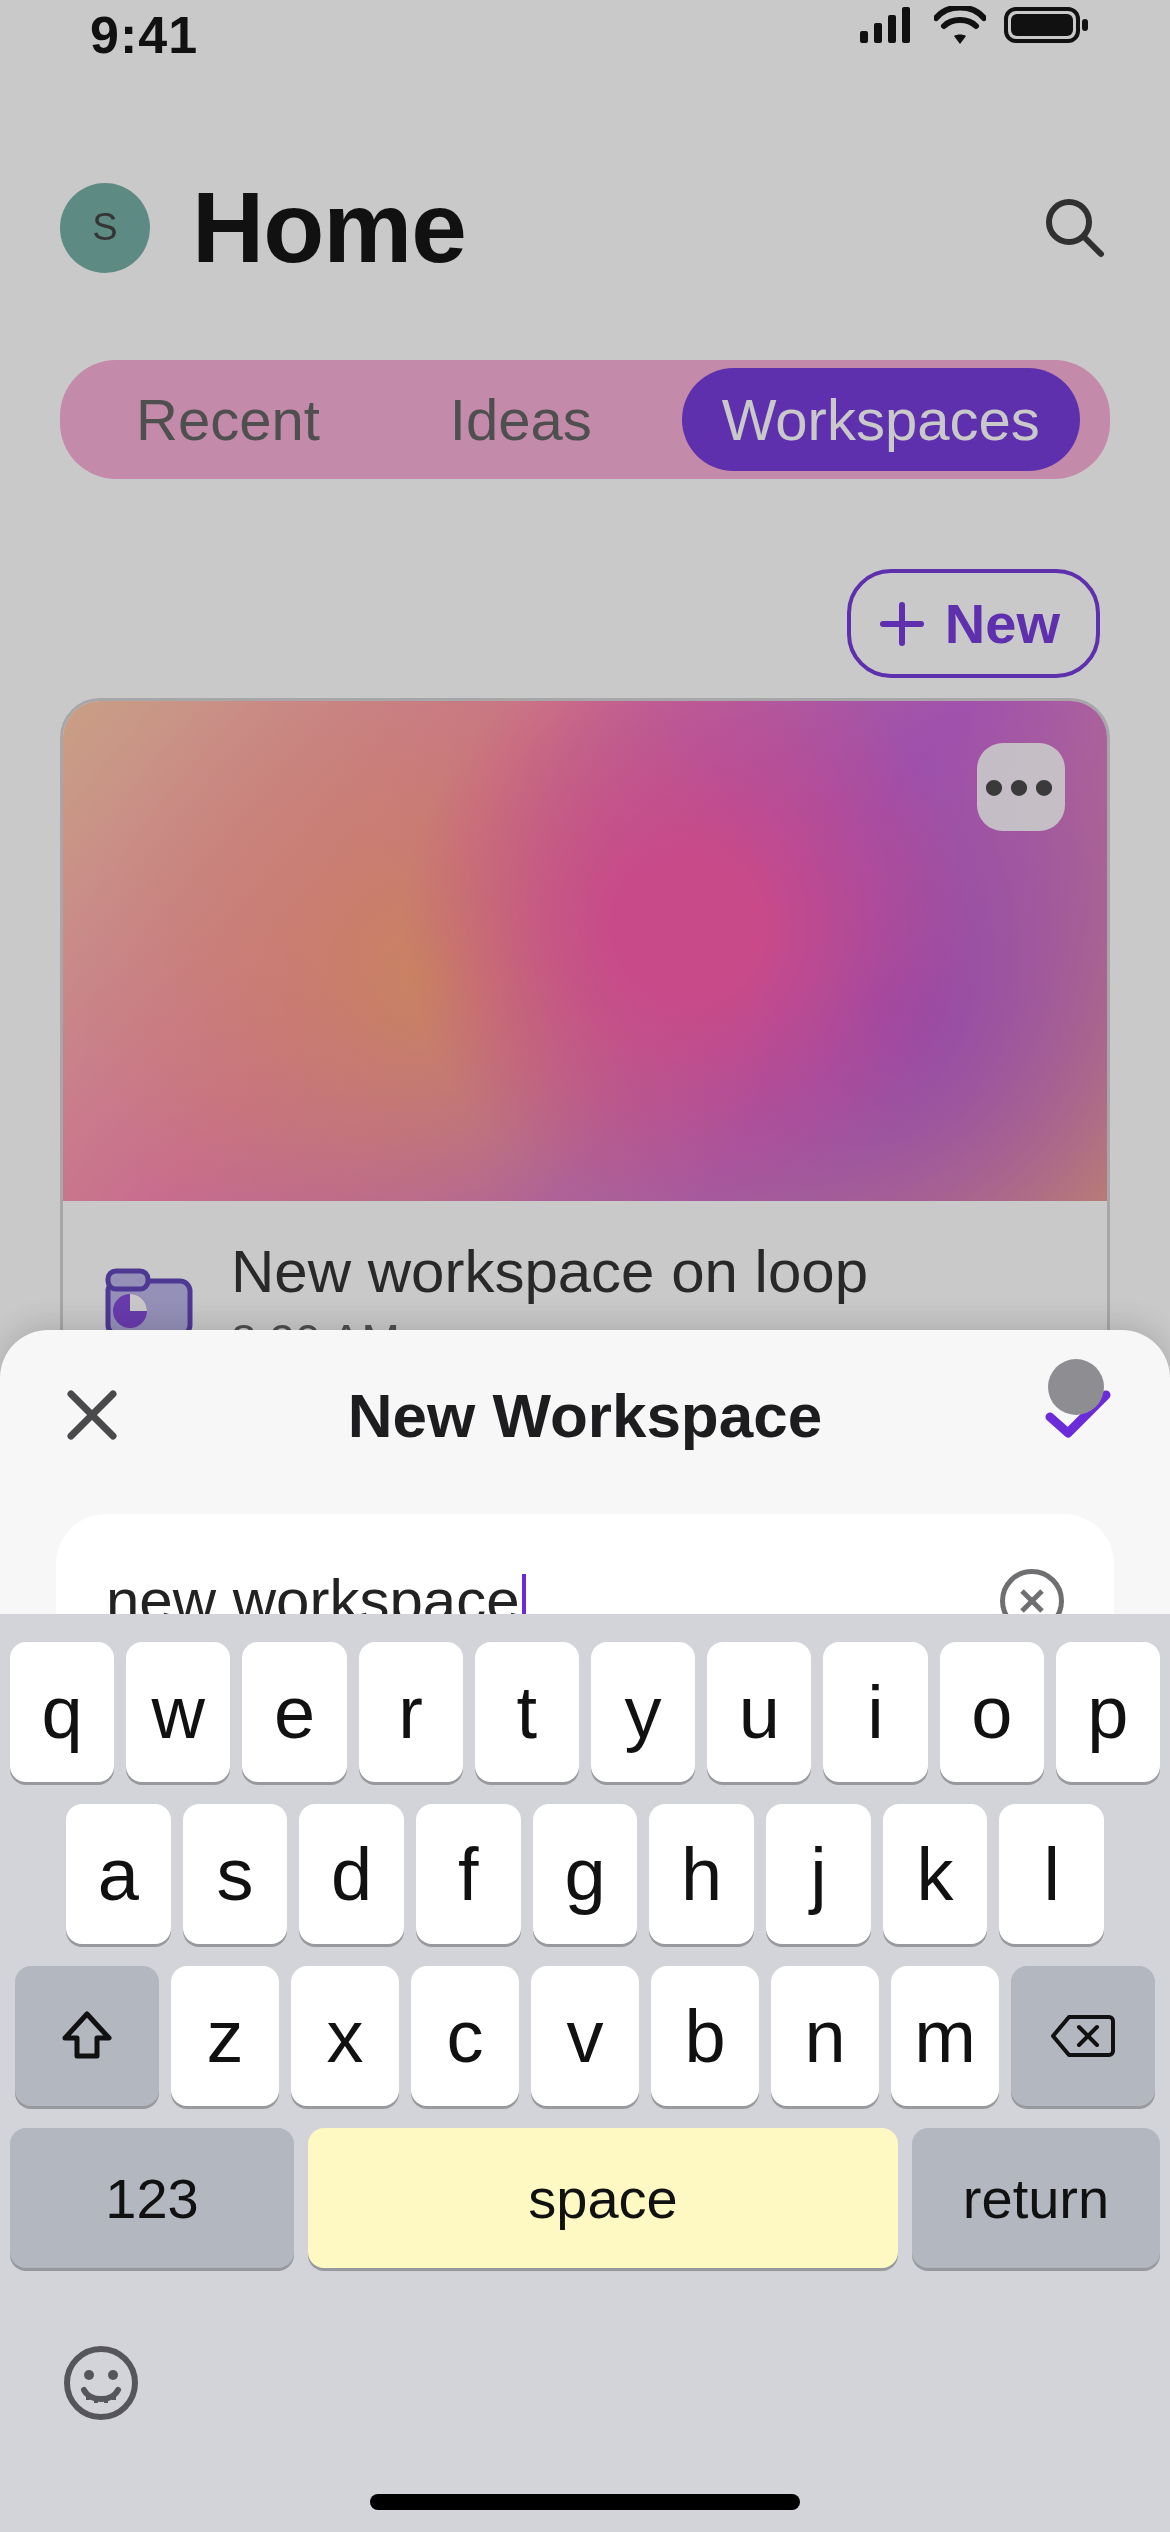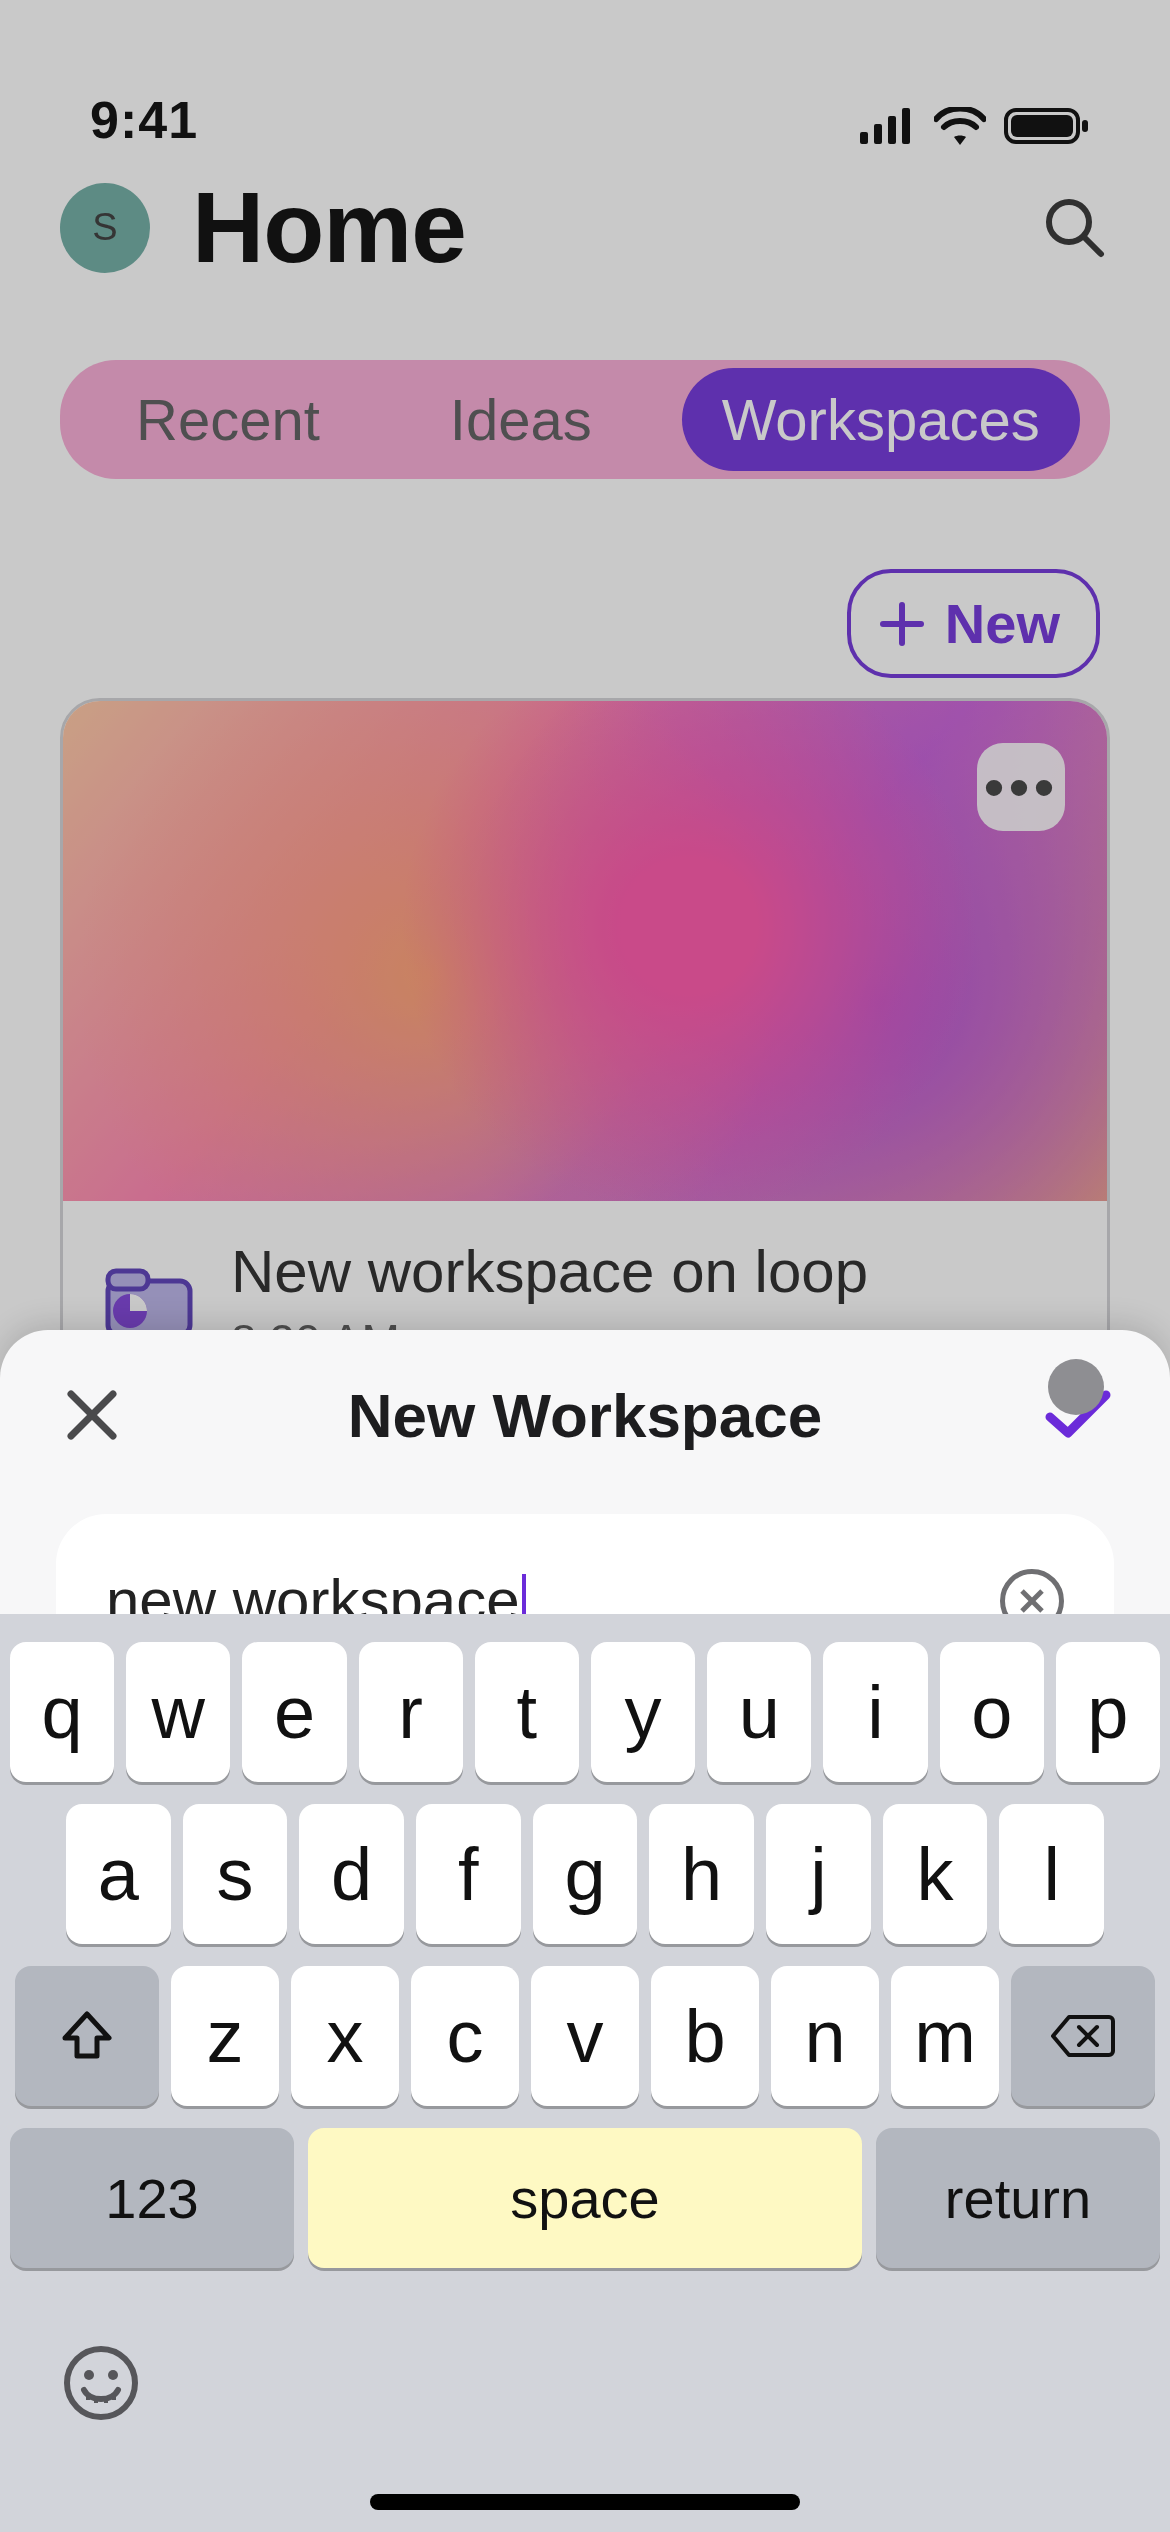--- a/index.html
+++ b/index.html
@@ -2,21 +2,21 @@
 <html><head>
 <meta charset="utf-8">
 <style>
   * { margin:0; padding:0; box-sizing:border-box; -webkit-font-smoothing:antialiased; }
   html,body { width:1170px; height:2532px; font-family:-apple-system,"SF Pro Text","Helvetica Neue",Arial,sans-serif; background:#fff; overflow:hidden; position:relative; }
 
   
   .page { position:absolute; inset:0; background:#fff; }
 
   
-  .status-bar { height:150px; display:flex; align-items:flex-end; justify-content:space-between; padding:16px 80px 0 90px; }
+  .status-bar { height:150px; display:flex; align-items:flex-start; justify-content:space-between; padding:5px 80px 0 90px; }
   .status-time { font-size:52px; font-weight:600; letter-spacing:1px; }
   .status-icons { display:flex; align-items:center; gap:18px; }
 
   
   .header-row { display:flex; align-items:center; padding:20px 60px 30px 60px; }
   .avatar { width:90px; height:90px; border-radius:50%; background:#6aa9a0; display:flex; align-items:center; justify-content:center; font-size:38px; color:#333; text-transform:uppercase; }
   .page-title { font-size:100px; font-weight:700; margin-left:42px; flex:1; color:#000000; letter-spacing:-1px;}
   .search-btn { width:70px; height:70px; display:flex; align-items:center; justify-content:center; }
 
   
@@ -68,21 +68,21 @@
   .key { background:#fff; border-radius:16px; box-shadow:0 3px 0 rgba(0,0,0,.28); height:140px; display:flex; align-items:center; justify-content:center; font-size:74px; color:#111; }
   .kb-row.r1 .key { width:108px; }
   .kb-row.r2 { padding:0 66px; }
   .kb-row.r2 .key { width:108px; }
   .kb-row.r3 .key.letter { width:108px; }
   .key.special { background:#b3b7bf; width:144px; }
   .kb-row.r4 { padding:0 10px; gap:14px; }
   .kb-row.r4 .key { height:140px; }
   .key.num { background:#b3b7bf; width:284px; font-size:56px; }
   .key.space { background:#fef9c3; flex:1; font-size:56px; }
-  .key.return { background:#b3b7bf; width:284px; font-size:56px; }
+  .key.return { background:#b3b7bf; width:248px; font-size:56px; }
   .kb-bottom { display:flex; align-items:center; justify-content:flex-start; padding:48px 56px 0 56px; }
   .emoji { width:90px; height:90px; display:flex; align-items:center; justify-content:center; }
   .home-ind { position:absolute; bottom:22px; left:50%; transform:translateX(-50%); width:430px; height:16px; border-radius:8px; background:#000; }
 </style>
 </head>
 <body>
 
 <div class="page">
   <div class="status-bar">
     <div class="status-time">9:41</div>

